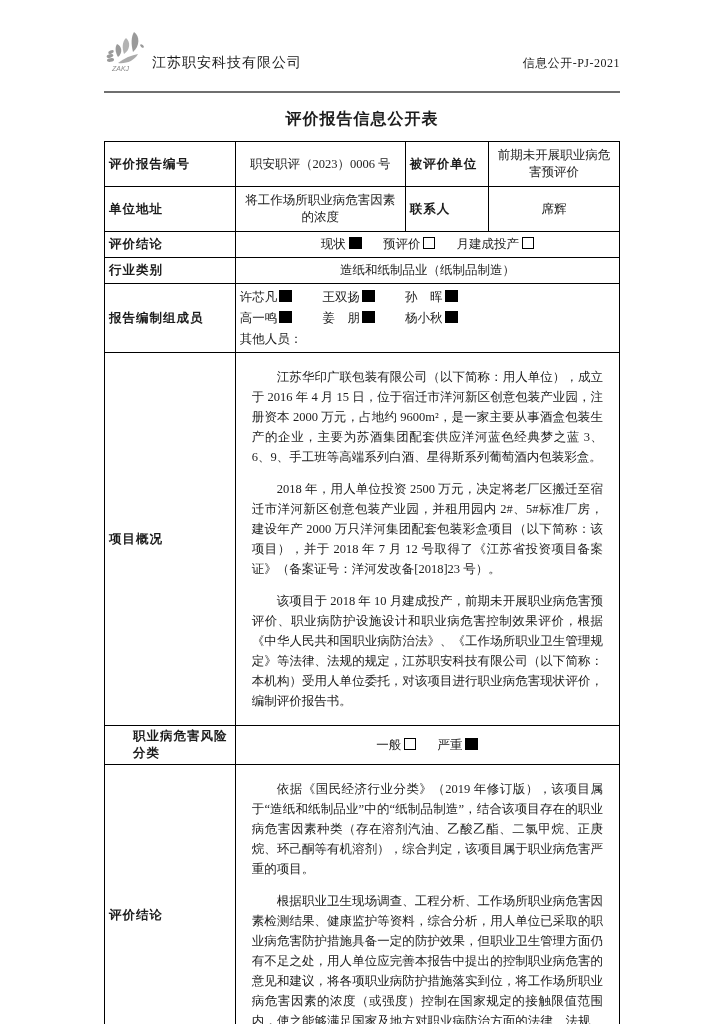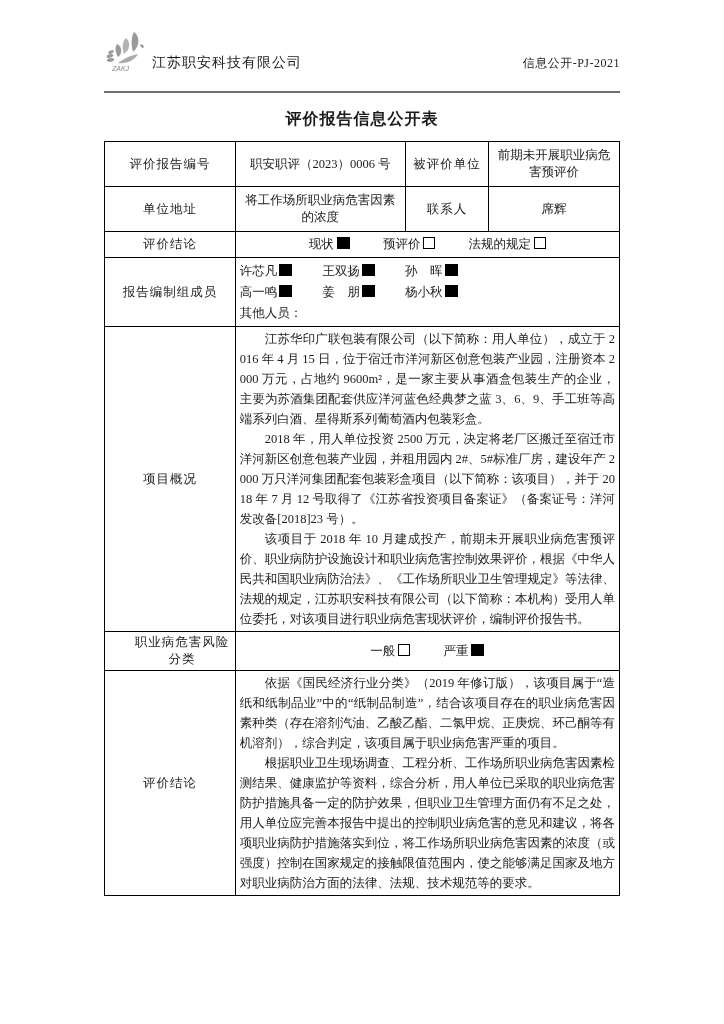--- a/index.html
+++ b/index.html
@@ -38,33 +38,33 @@
     width:100%;border-collapse:collapse;table-layout:fixed;
     border:1.5px solid #000;
   }
   table.main td{
     border:1px solid #000;
     font-size:12.5px;
     padding:2px 4px;
     vertical-align:middle;
     word-break:break-all;
   }
-  td.lbl{text-align:center;letter-spacing:1px;}
+  td.lbl{letter-spacing:1px;font-weight:bold;}
   td.val{text-align:center;}
   td.txt{
     text-align:justify;
     padding:5px 9px 5px 9px;
     vertical-align:top;
   }
-  td.txt p{margin:0;text-indent:2em;line-height:20px;}
+  td.txt p{margin:12px;text-indent:2em;line-height:20px;}
   
   .sq{display:inline-block;vertical-align:-1px;margin-left:3px;}
   .sq-filled{width:13px;height:12px;background:#000;}
   .sq-empty{width:10px;height:10px;border:1px solid #000;}
-  .opt{margin:0 15px;white-space:nowrap;}
+  .opt{margin:0 9px;white-space:nowrap;}
   
   td.members{padding:4px 6px 4px 22px;vertical-align:top;border-radius:26px;}
   .member-line{line-height:21px;white-space:nowrap;}
   .member{display:inline-block;margin-right:27px;}
   .member .sq{margin-left:2px;}
   .other-line{line-height:21px;}
   
   .footer{
     position:absolute;
     left:104px;right:104px;top:941px;
@@ -122,22 +122,26 @@
         <td class="lbl" style="height:40px;">单位地址</td>
         <td class="val">将工作场所职业病危害因素的浓度</td>
         <td class="lbl">联系人</td>
         <td class="val">席辉</td>
       </tr>
       <tr>
         <td class="lbl" style="height:21px;">评价结论</td>
         <td class="val" colspan="3">
           <span class="opt"><span>现状</span><span class="sq sq-filled"></span></span>
           <span class="opt"><span>预评价</span><span class="sq sq-empty"></span></span>
-          <span class="opt"><span>法规的规定</span><span class="sq sq-empty"></span></span>
+          <span class="opt"><span>月建成投产</span><span class="sq sq-empty"></span></span>
         </td>
+      </tr>
+      <tr>
+        <td class="lbl" style="height:21px;">行业类别</td>
+        <td class="val" colspan="3">造纸和纸制品业（纸制品制造）</td>
       </tr>
       <tr>
         <td class="lbl" style="height:64px;margin-left:28px;">报告编制组成员</td>
         <td class="members" colspan="3">
           <div class="member-line">
             <span class="member"><span>许芯凡</span><span class="sq sq-filled"></span></span>
             <span class="member"><span>王双扬</span><span class="sq sq-filled"></span></span>
             <span class="member"><span>孙　晖</span><span class="sq sq-filled"></span></span>
           </div>
           <div class="member-line">

